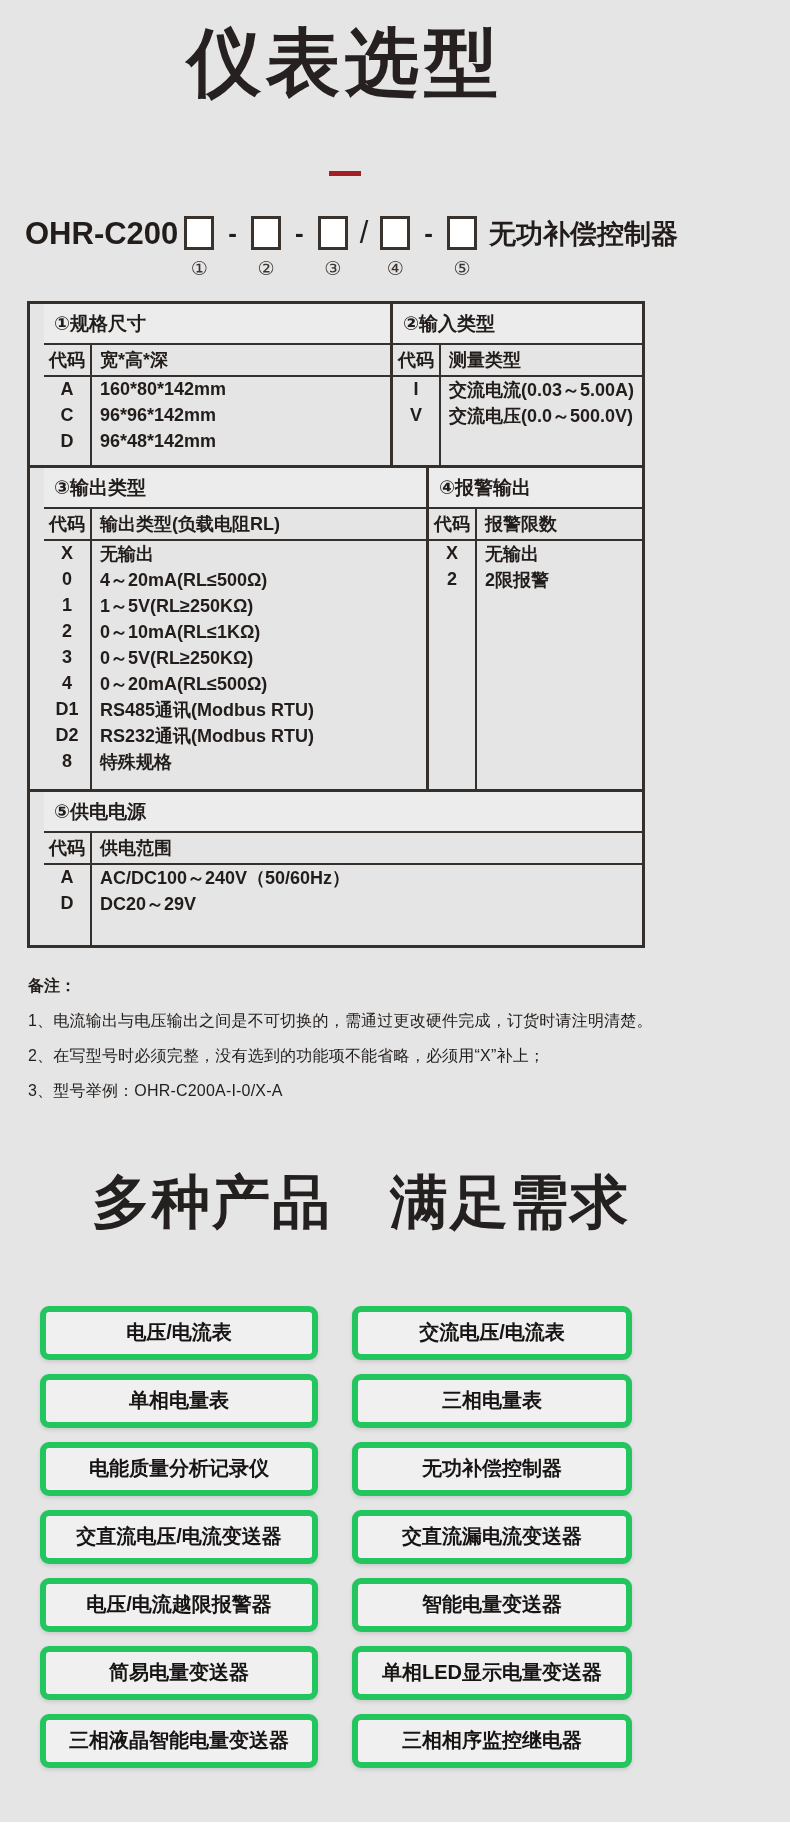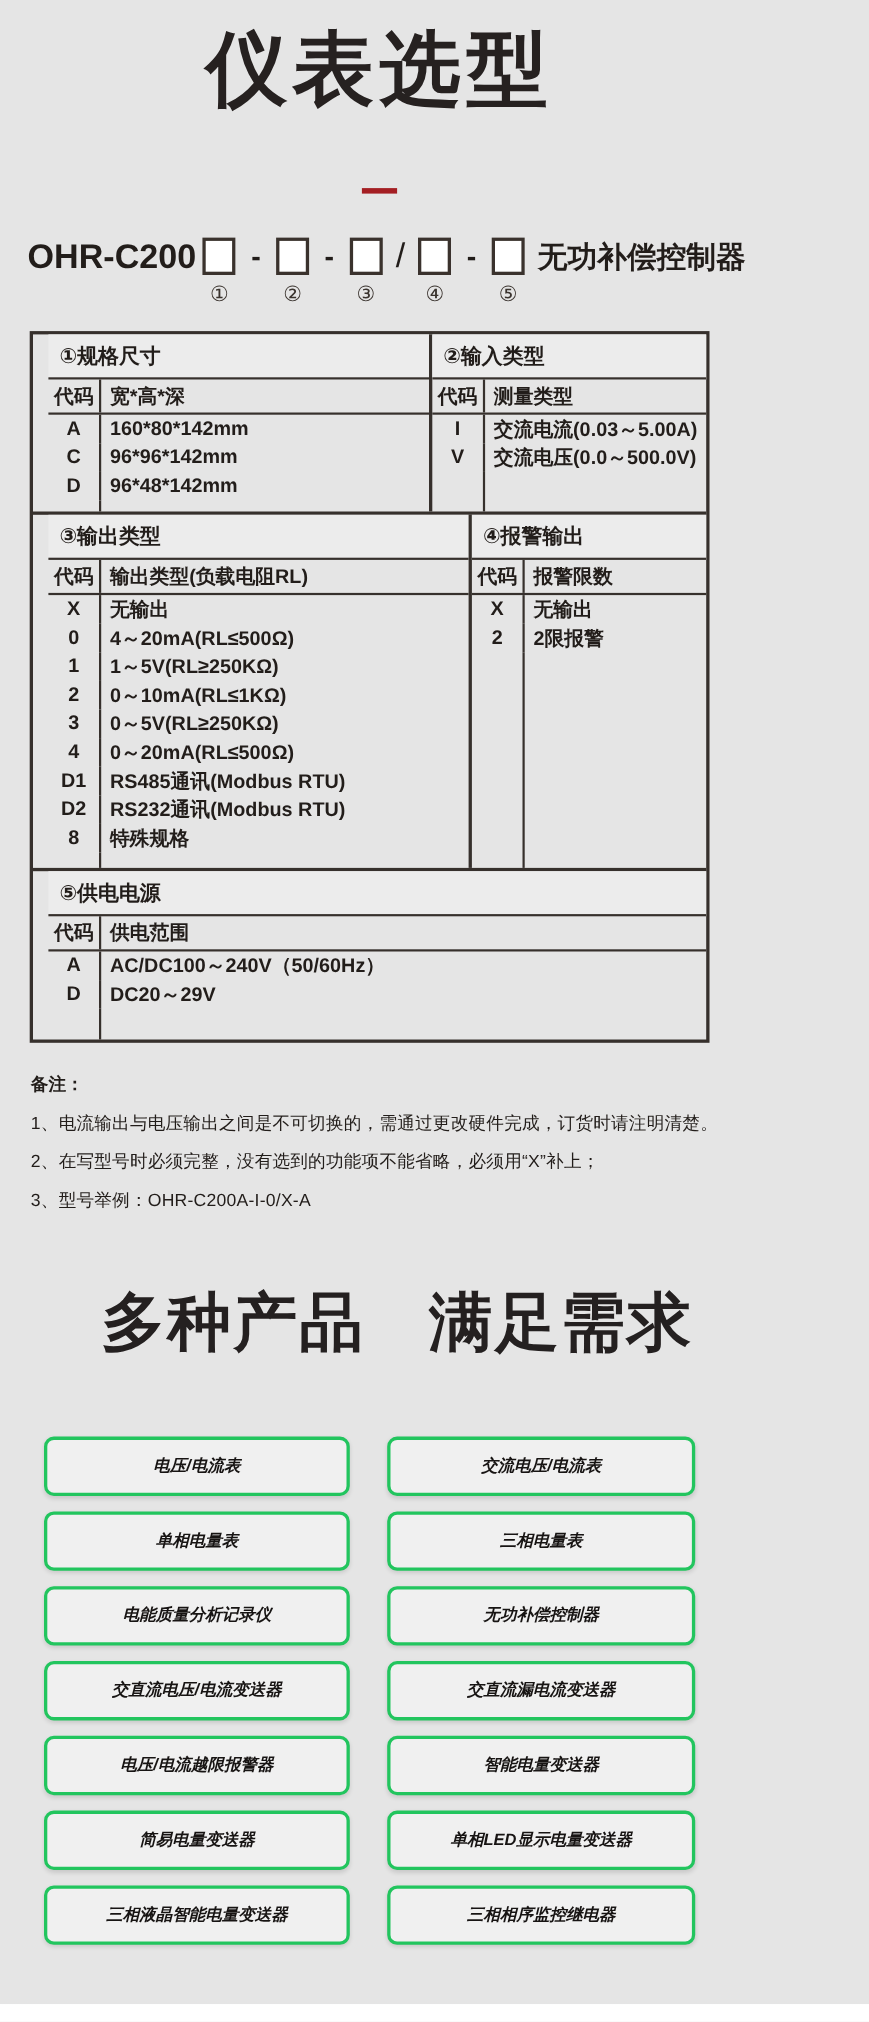--- a/index.html
+++ b/index.html
@@ -45,21 +45,21 @@
   .pad28{min-height:28px;}
 
   
   .notes{margin:28px 0 0 28px;font-size:16px;}
   .notes-label{font-weight:700;font-size:16px;}
   .note-item{margin-top:14px;font-weight:500;letter-spacing:0.2px;}
 
   
   .products-heading{width:690px;margin-top:62px;text-align:center;font-size:58px;font-weight:900;color:#242020;letter-spacing:2px;display:flex;justify-content:center;gap:58px;padding-left:32px;}
   .buttons{margin:64px 0 0 40px;width:592px;display:grid;grid-template-columns:278px 280px;column-gap:34px;row-gap:14px;}
-  .product-btn{height:54px;background:var(--btn-bg);border:3px solid #22c55e;border-radius:9px;box-shadow:0 2px 4px rgba(0,0,0,0.12);display:flex;align-items:center;justify-content:center;font-size:15px;font-weight:700;color:#171413;cursor:pointer;white-space:nowrap;font-style:italic;}
+  .product-btn{height:54px;background:var(--btn-bg);border:6px solid #22c55e;border-radius:9px;box-shadow:0 2px 4px rgba(0,0,0,0.12);display:flex;align-items:center;justify-content:center;font-size:20px;font-weight:700;color:#171413;cursor:pointer;white-space:nowrap;}
 </style>
 </head>
 <body>
 
 <div class="page">
 
   <div class="title-wrap">
     <div class="main-title">仪表选型</div>
     <div class="accent-dash"></div>
   </div>

